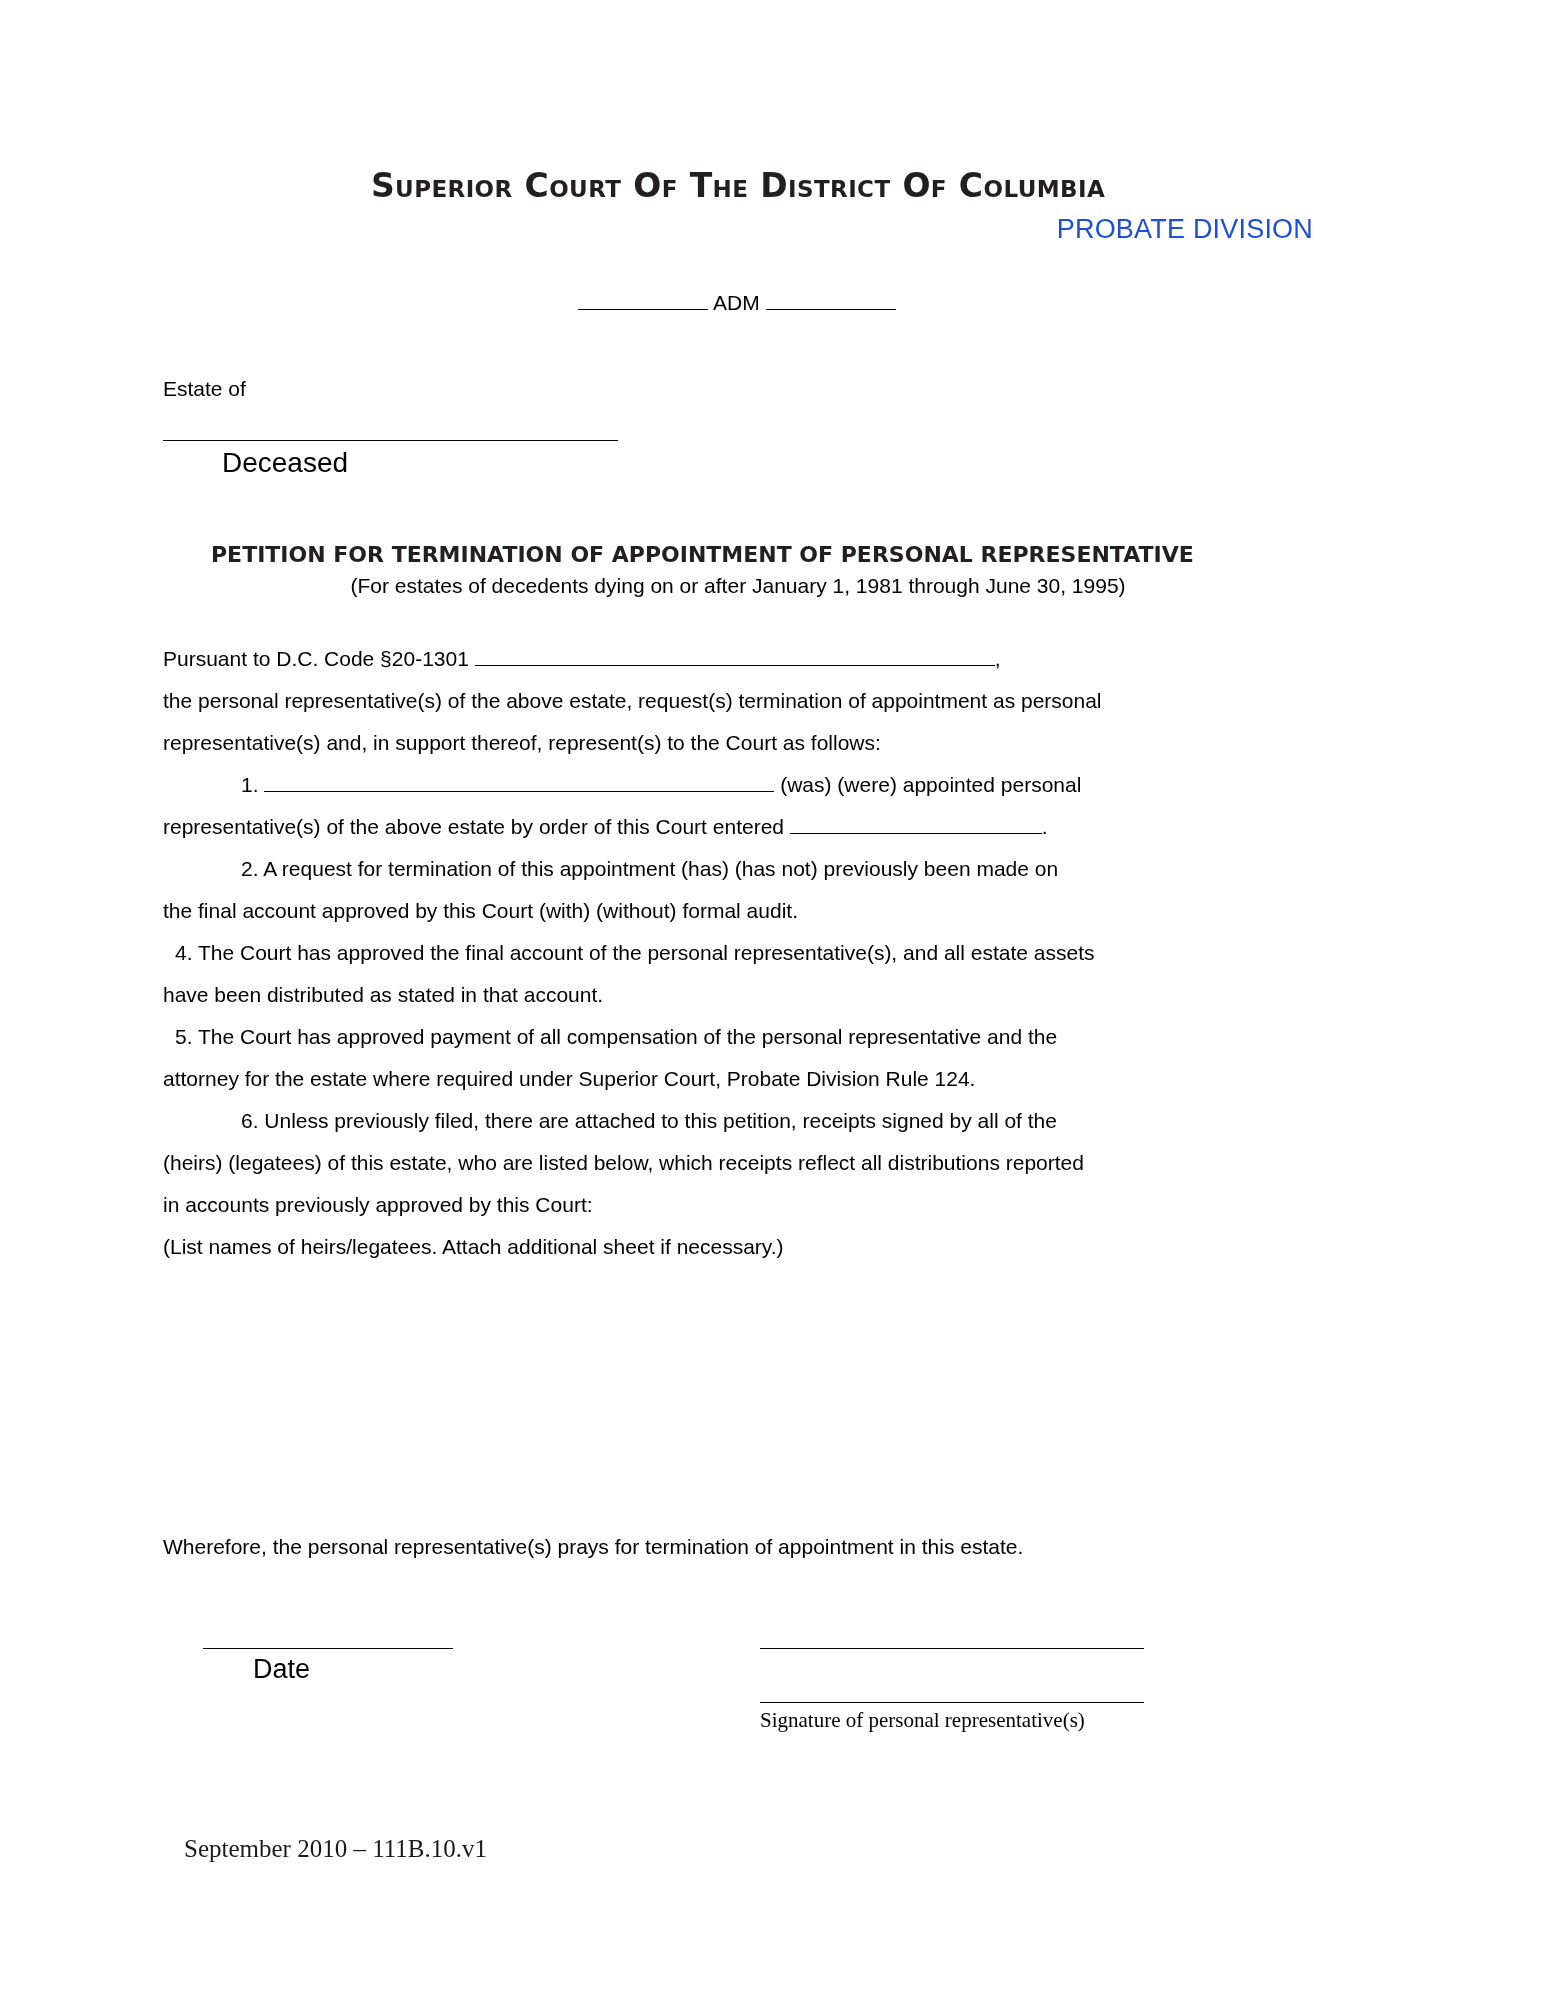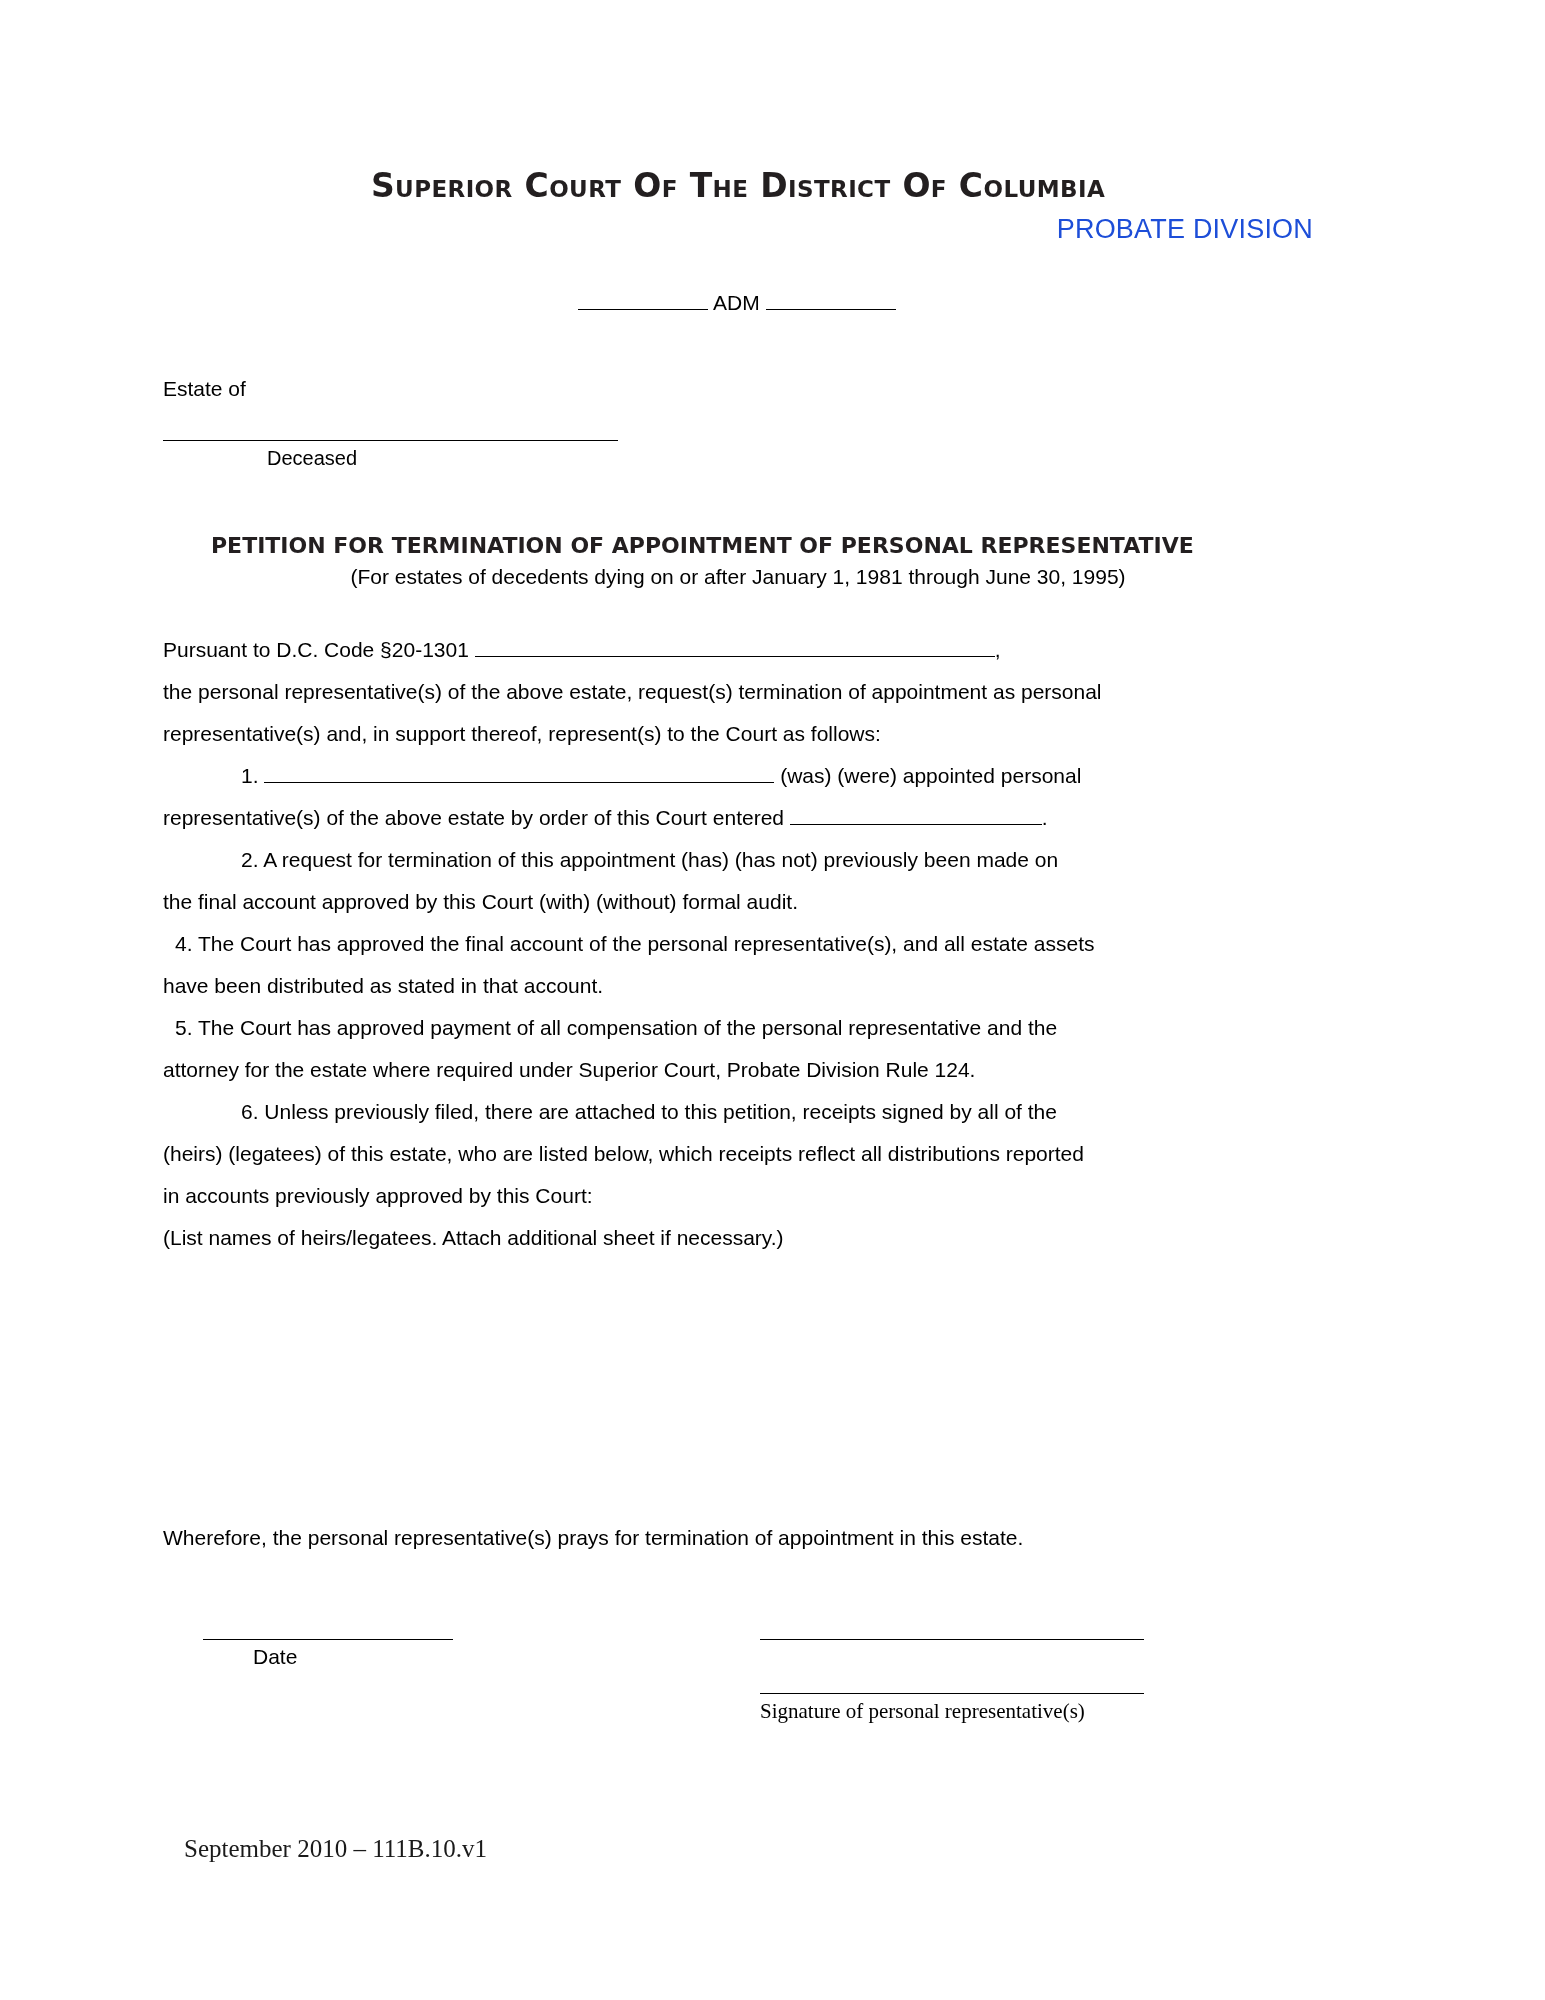--- a/index.html
+++ b/index.html
@@ -68,22 +68,22 @@
     font-size: 21px;
   }
   .deceased-rule {
     margin-top: 38px;
     width: 455px;
     border-bottom: 1.7px solid #000;
     height: 1px;
   }
   .deceased-label {
     margin-top: 6px;
-    margin-left: 104px;
-    font-size: 20px;
+    margin-left: 59px;
+    font-size: 28px;
   }
 
   
   .petition-title {
     margin-top: 62px;
     font-family: "DejaVu Sans", sans-serif;
     font-weight: bold;
     font-size: 22px;
     line-height: 1.28;
     padding: 0 48px;
@@ -126,21 +126,21 @@
     position: absolute;
     left: 40px;
     top: 24px;
     width: 250px;
     border-bottom: 1.7px solid #000;
   }
   .date-label {
     position: absolute;
     left: 90px;
     top: 30px;
-    font-size: 21px;
+    font-size: 27px;
   }
   .sig-rule-1 {
     position: absolute;
     left: 597px;
     top: 24px;
     width: 384px;
     border-bottom: 1.7px solid #000;
   }
   .sig-rule-2 {
     position: absolute;

